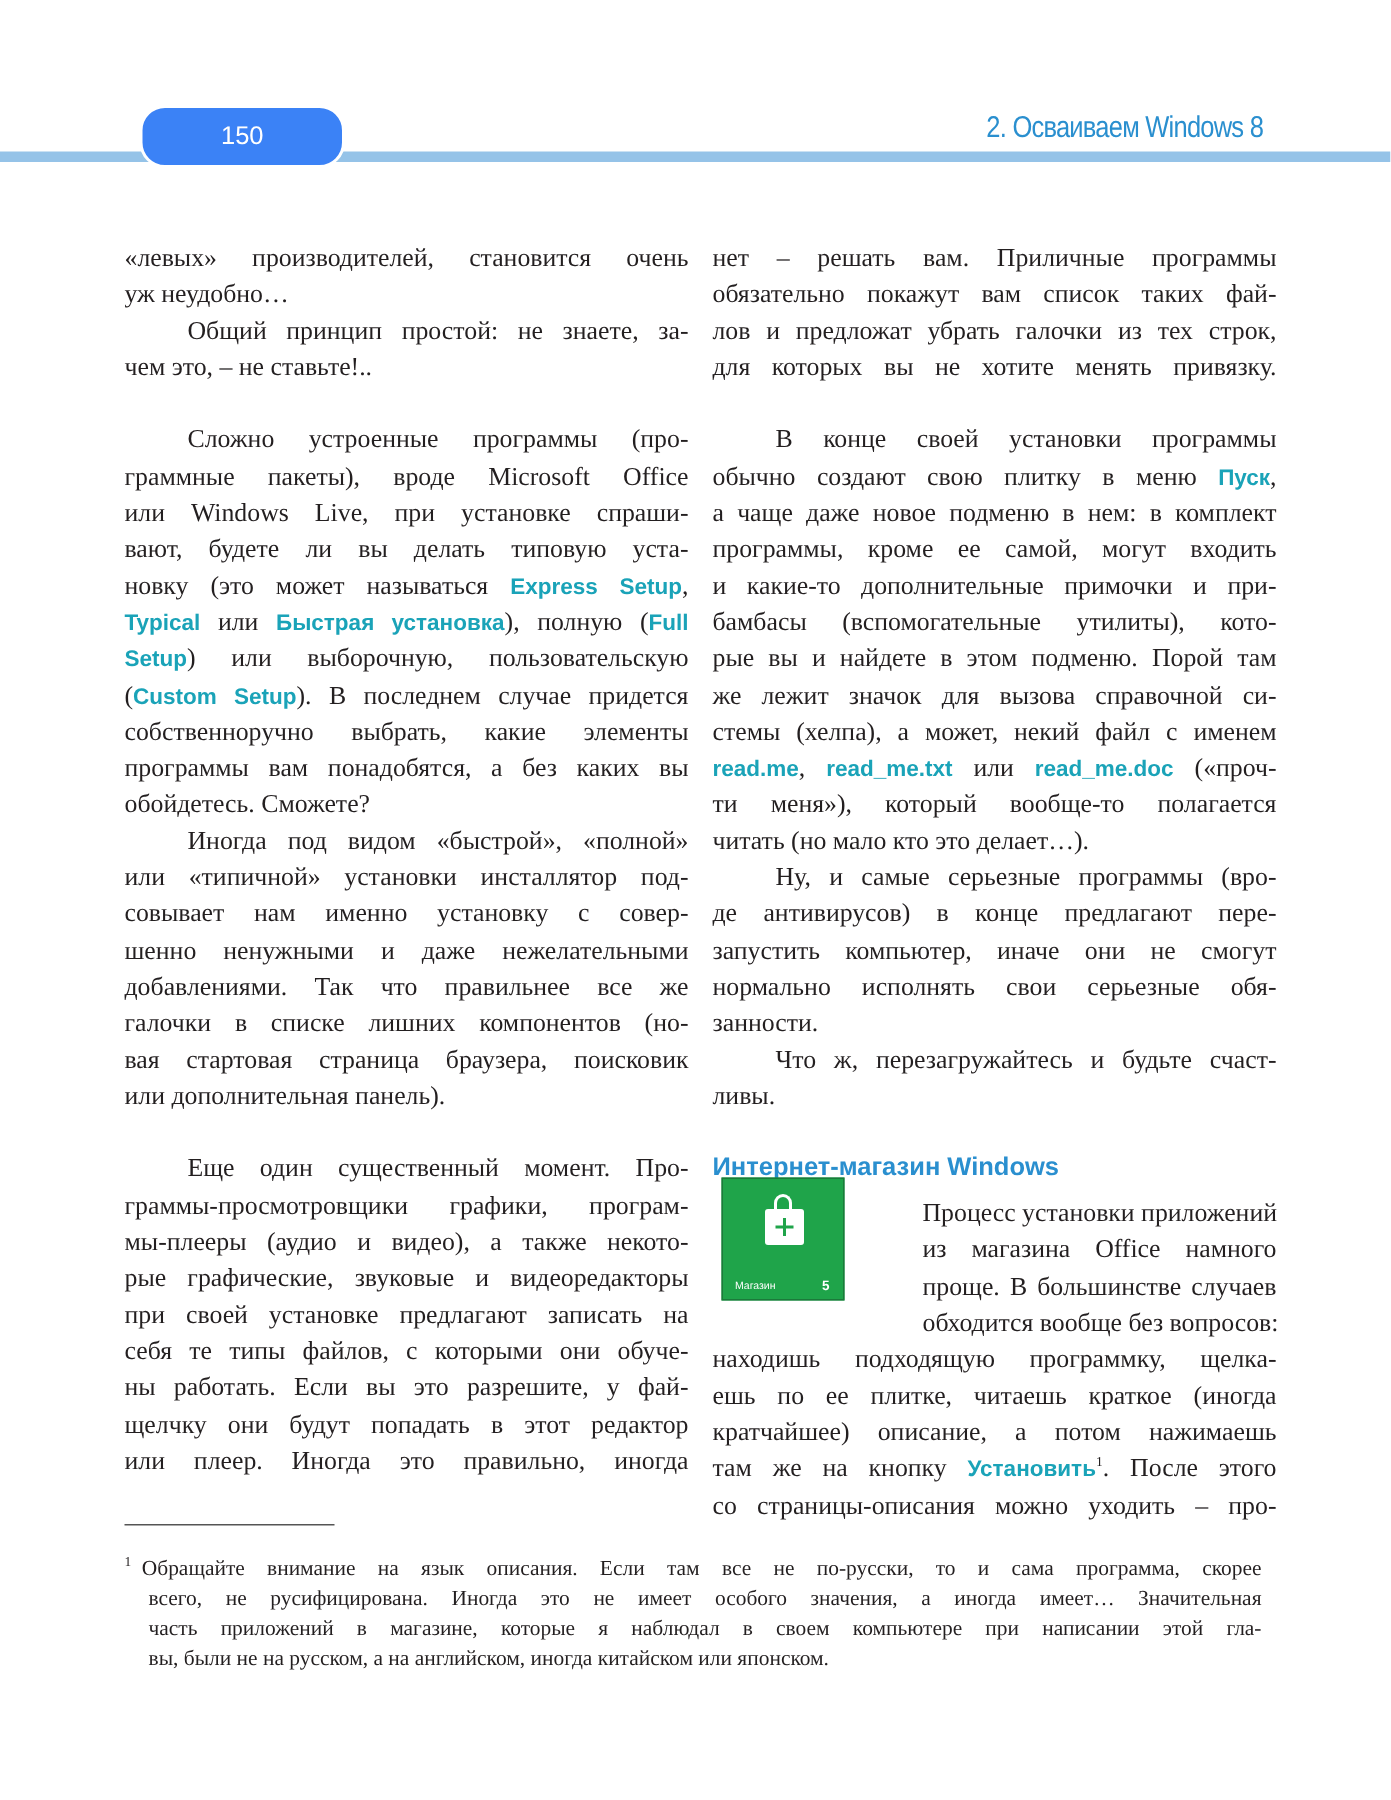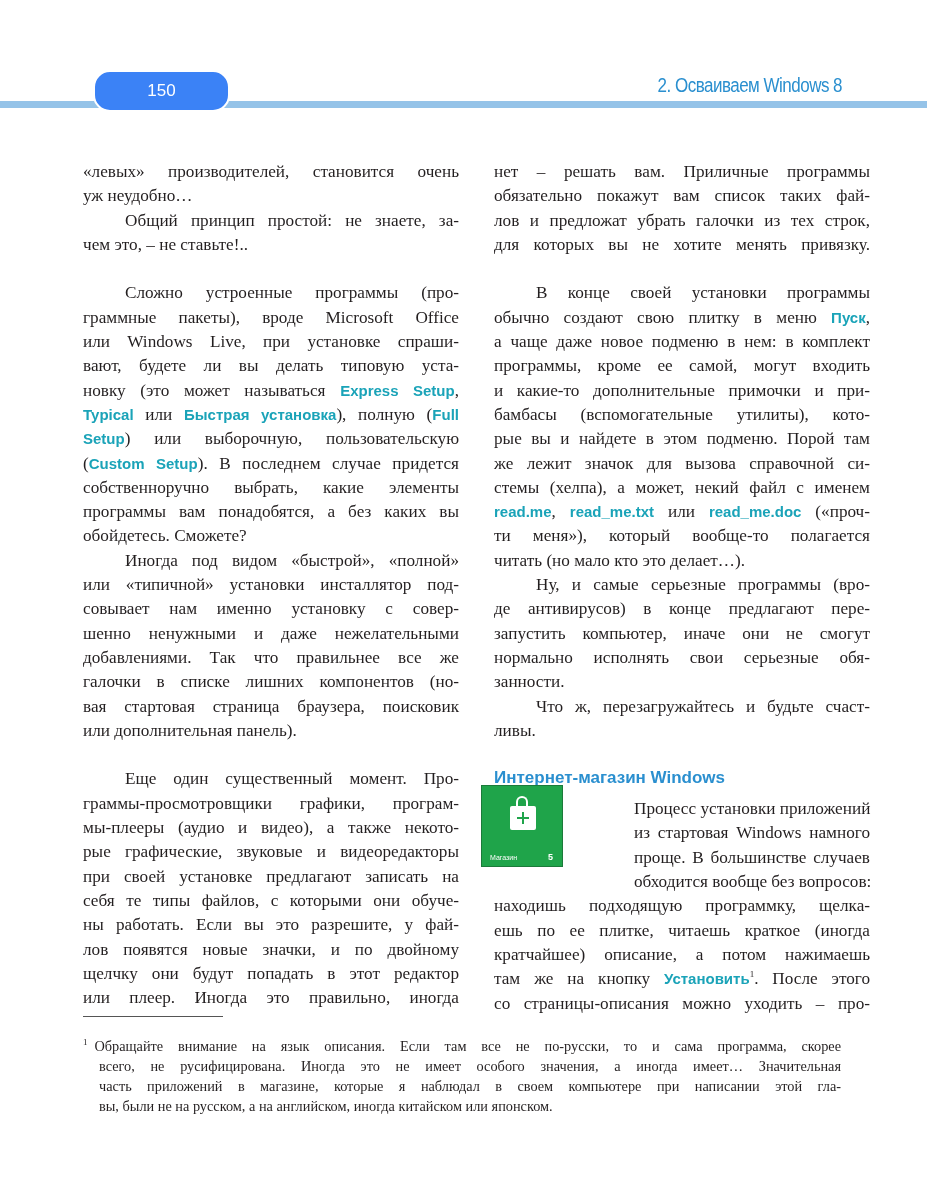--- a/index.html
+++ b/index.html
@@ -8,21 +8,21 @@
   .header-bar { position: absolute; left: 0; top: 101px; width: 927px; height: 7px; background: #95c3e8; }
   .page-tab { position: absolute; left: 93px; top: 70px; width: 137px; height: 42px;
               background: #3b82f6; border-radius: 17px; border: 2px solid #ffffff;
               box-sizing: border-box; text-align: center; }
   .page-number { color: #ffffff; font-family: "Liberation Sans", "DejaVu Sans", sans-serif;
                  font-size: 17px; line-height: 38px; }
   .chapter-title { position: absolute; right: 85px; top: 74px; font-family: "Liberation Sans", "DejaVu Sans", sans-serif;
                    font-size: 20px; color: #2a8fcf; letter-spacing: -0.6px; transform: scaleX(0.85); transform-origin: right center; }
   .col { position: absolute; top: 160px; width: 376px; }
   .col-left { left: 83px; }
-  .col-right { left: 494px; }
+  .col-right { left: 475px; }
   .line { display: block; height: 24.3px; line-height: 24.3px; font-size: 17.2px;
           white-space: nowrap; text-align: justify; text-align-last: justify; }
   .line.last { text-align-last: left; }
   .line.indent { padding-left: 42px; }
   .gap { display: block; height: 24.3px; }
   .term { color: #1aa3b8; font-family: "Liberation Sans", "DejaVu Sans", sans-serif; font-weight: bold; font-size: 15px; }
   .section-heading { display: block; color: #2a8fcf; font-family: "Liberation Sans", "DejaVu Sans", sans-serif;
                      font-weight: bold; font-size: 17px; height: 30px; line-height: 30px; margin-top: 8px; }
   .store-tile { position: absolute; left: 481px; top: 785px; width: 82px; height: 82px; background: #1fa44a;
                 border: 1px solid #1b7a3a; box-sizing: border-box; }
@@ -84,21 +84,20 @@
   <span class="line last">или дополнительная панель).</span>
   <span class="gap"></span>
 
   <span class="line indent">Еще один существенный момент. Про-</span>
   <span class="line">граммы-просмотровщики графики, програм-</span>
   <span class="line">мы-плееры (аудио и видео), а также некото-</span>
   <span class="line">рые графические, звуковые и видеоредакторы</span>
   <span class="line">при своей установке предлагают записать на</span>
   <span class="line">себя те типы файлов, с которыми они обуче-</span>
   <span class="line">ны работать. Если вы это разрешите, у фай-</span>
-  <span class="line">лов появятся новые значки, и по двойному</span>
   <span class="line">щелчку они будут попадать в этот редактор</span>
   <span class="line">или плеер. Иногда это правильно, иногда</span>
 </div>
 
 <div class="col col-right">
   <span class="line">нет – решать вам. Приличные программы</span>
   <span class="line">обязательно покажут вам список таких фай-</span>
   <span class="line">лов и предложат убрать галочки из тех строк,</span>
   <span class="line">для которых вы не хотите менять привязку.</span>
   <span class="gap"></span>
@@ -122,21 +121,21 @@
   <span class="line">нормально исполнять свои серьезные обя-</span>
   <span class="line last">занности.</span>
   <span class="line indent">Что ж, перезагружайтесь и будьте счаст-</span>
   <span class="line last">ливы.</span>
   <span class="gap" style="height:12px"></span>
 
   <span class="section-heading">Интернет-магазин Windows</span>
   <span class="gap" style="height:4px"></span>
 
   <span class="line wrap-line">Процесс установки приложений</span>
-  <span class="line wrap-line">из стартовая Windows намного</span>
+  <span class="line wrap-line">из магазина Office намного</span>
   <span class="line wrap-line">проще. В большинстве случаев</span>
   <span class="line wrap-line">обходится вообще без вопросов:</span>
   <span class="line">находишь подходящую программку, щелка-</span>
   <span class="line">ешь по ее плитке, читаешь краткое (иногда</span>
   <span class="line">кратчайшее) описание, а потом нажимаешь</span>
   <span class="line"><span>там же на кнопку </span><span class="term">Установить</span><sup>1</sup><span>. После этого</span></span>
   <span class="line">со страницы-описания можно уходить – про-</span>
 </div>
 
 <div class="store-tile">

